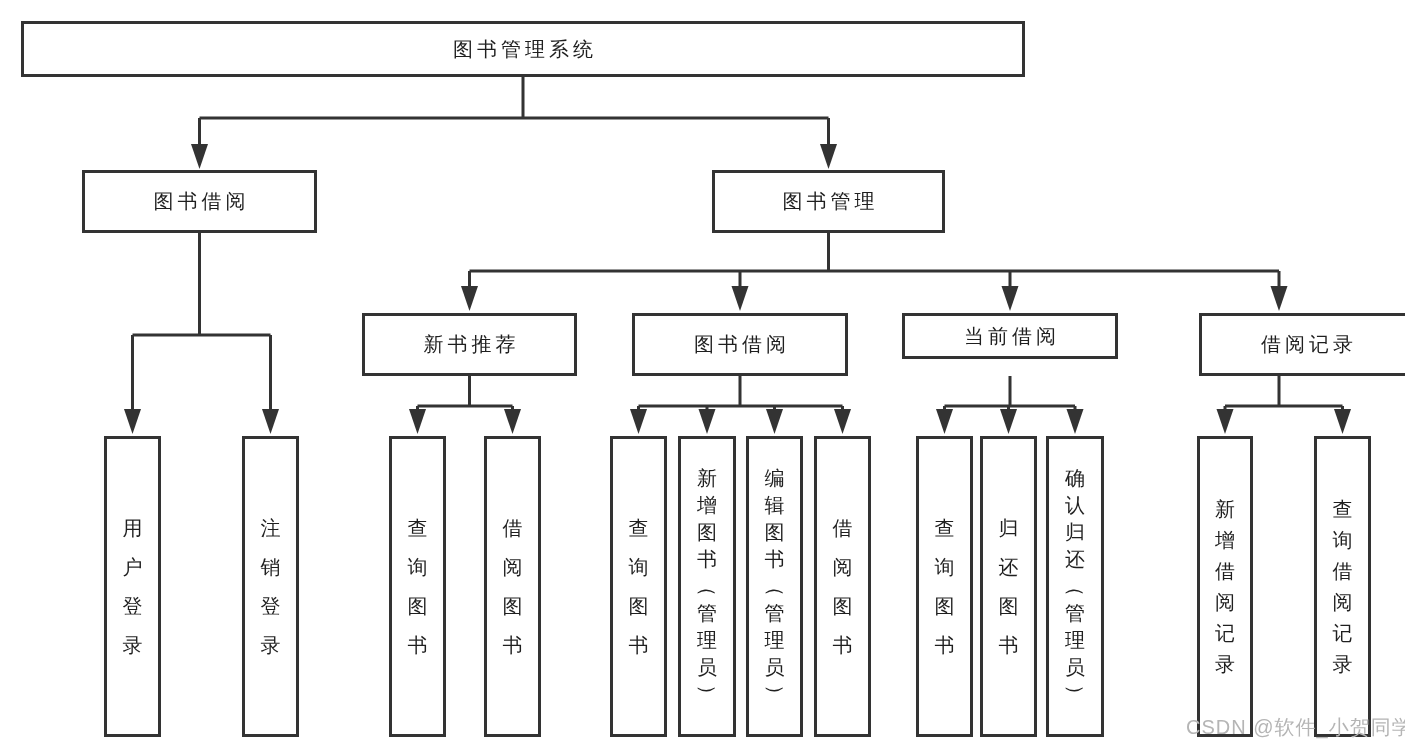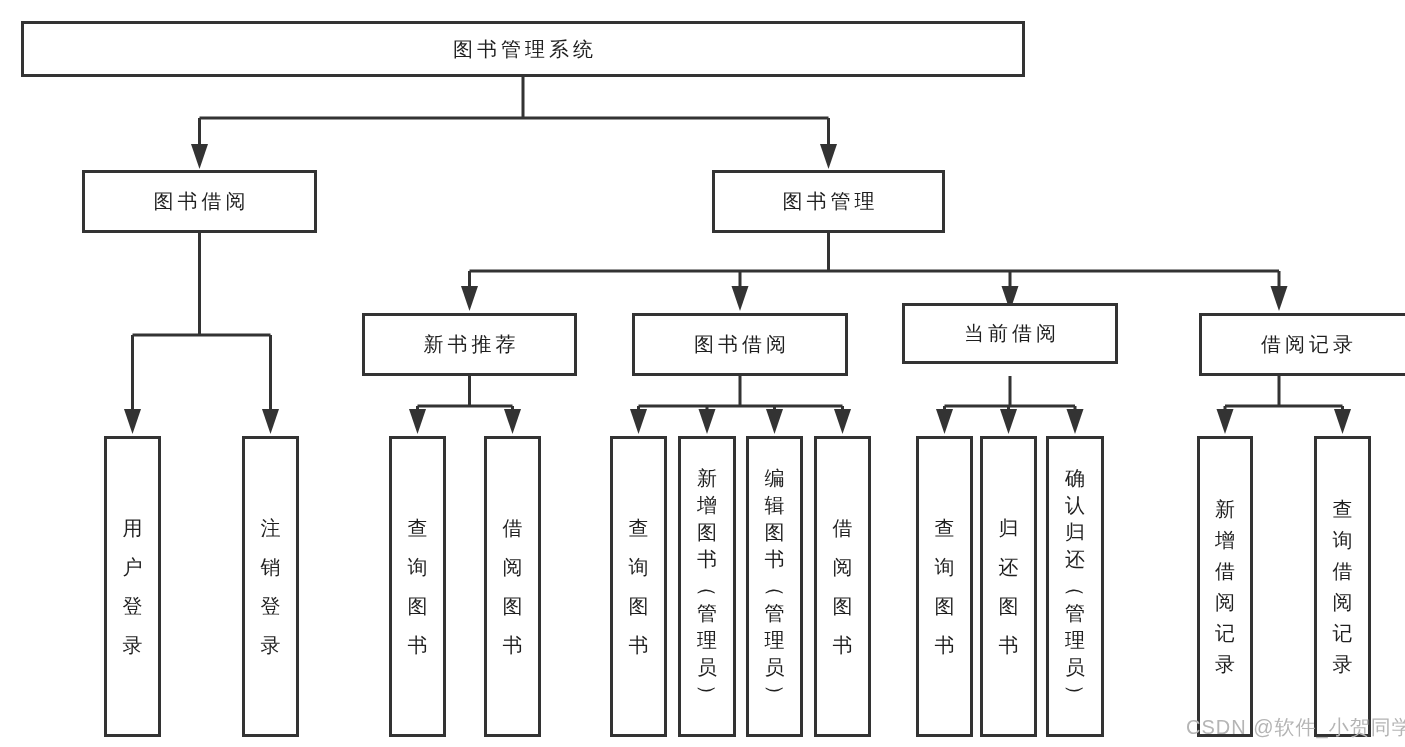--- a/index.html
+++ b/index.html
@@ -31,21 +31,21 @@
     letter-spacing:4px;
     text-indent:4px;
     white-space:nowrap;
   }
   
   .root {left:21px;  top:13px;  width:1004px; height:56px;margin-top:8px;}
   .l2a  {left:82px;  top:170px; width:235px;  height:63px;}
   .l2b  {left:712px; top:170px; width:233px;  height:63px;}
   .l3a  {left:362px; top:313px; width:215px;  height:63px;}
   .l3b  {left:632px; top:313px; width:216px;  height:63px;}
-  .l3c  {left:902px; top:303px; width:216px;  height:61px;text-align:center;}
+  .l3c  {left:902px; top:313px; width:216px;  height:46px;text-align:center;}
   .l3d  {left:1171px;top:313px; width:216px;  height:63px;margin-left:28px;}
   
   .leaf{
     top:436px;height:301px;width:57px;
     flex-direction:column;
     letter-spacing:0;text-indent:0;
     padding:6px 0;
   }
   .leaf span{display:block;line-height:1.05;}
   .leaf span.rot{transform:rotate(90deg);}

